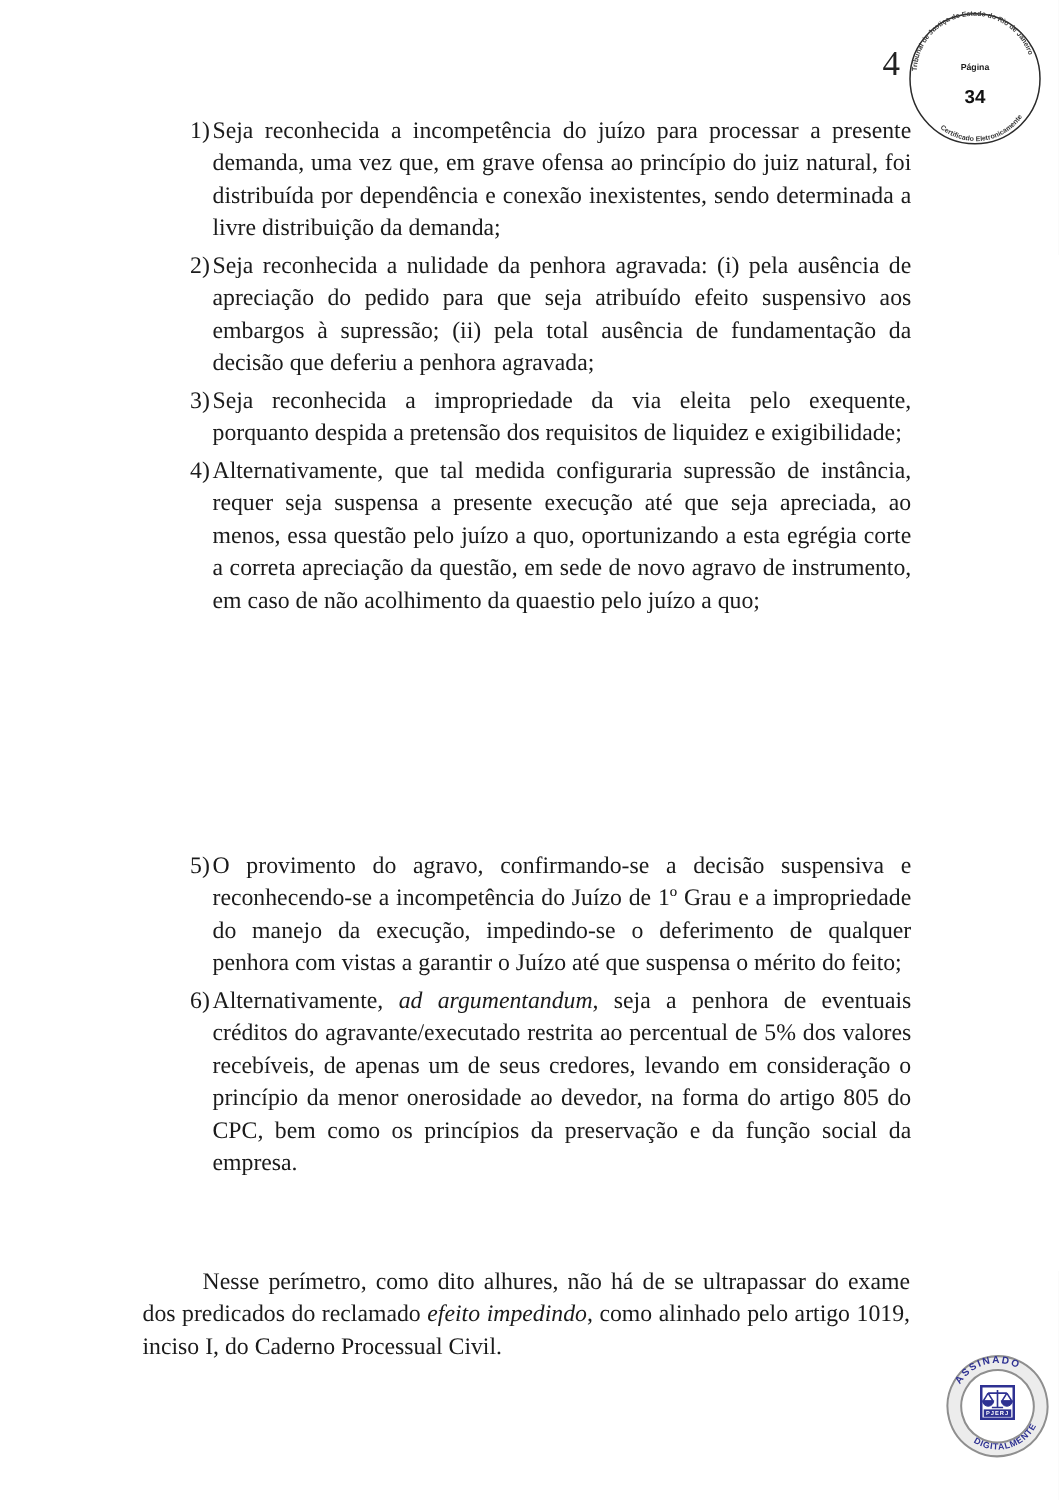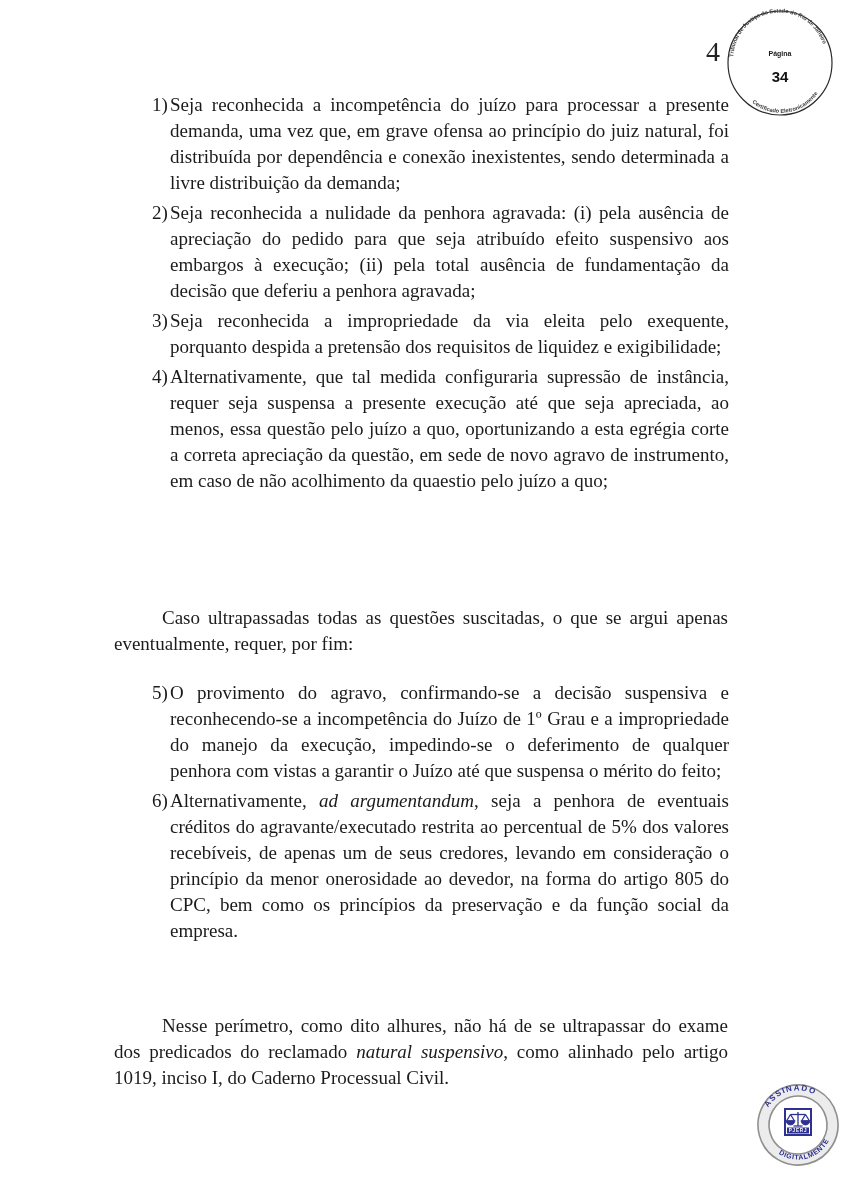--- a/index.html
+++ b/index.html
@@ -91,46 +91,45 @@
     <text x="56" y="74" text-anchor="middle" font-family="Liberation Sans, sans-serif" font-size="15" font-weight="bold" fill="#111111">34</text>
   </svg>
 
   <div class="petition-list body-text" style="top:92px;">
     <div class="petition-item">
       <span class="item-number">1)</span>
       <div class="item-text">Seja reconhecida a incompetência do juízo para processar a presente demanda, uma vez que, em grave ofensa ao princípio do juiz natural, foi distribuída por dependência e conexão inexistentes, sendo determinada a livre distribuição da demanda;</div>
     </div>
     <div class="petition-item">
       <span class="item-number">2)</span>
-      <div class="item-text">Seja reconhecida a nulidade da penhora agravada: (i) pela ausência de apreciação do pedido para que seja atribuído efeito suspensivo aos embargos à execução; (ii) pela total ausência de fundamentação da decisão que deferiu a penhora agravada;</div>
+      <div class="item-text">Seja reconhecida a nulidade da penhora agravada: (i) pela ausência de apreciação do pedido para que seja atribuído efeito suspensivo aos embargos à supressão; (ii) pela total ausência de fundamentação da decisão que deferiu a penhora agravada;</div>
     </div>
     <div class="petition-item">
       <span class="item-number">3)</span>
       <div class="item-text">Seja reconhecida a impropriedade da via eleita pelo exequente, porquanto despida a pretensão dos requisitos de liquidez e exigibilidade;</div>
     </div>
     <div class="petition-item">
       <span class="item-number">4)</span>
       <div class="item-text">Alternativamente, que tal medida configuraria supressão de instância, requer seja suspensa a presente execução até que seja apreciada, ao menos, essa questão pelo juízo a quo, oportunizando a esta egrégia corte a correta apreciação da questão, em sede de novo agravo de instrumento, em caso de não acolhimento da quaestio pelo juízo a quo;</div>
     </div>
   </div>
 
-  <div class="paragraph body-text" style="top:605px;">Caso ultrapassadas todas as questões suscitadas, o que se argui apenas eventualmente, requer, por fim:</div>
 
   <div class="petition-list body-text" style="top:680px;">
     <div class="petition-item">
       <span class="item-number">5)</span>
       <div class="item-text">O provimento do agravo, confirmando-se a decisão suspensiva e reconhecendo-se a incompetência do Juízo de 1º Grau e a impropriedade do manejo da execução, impedindo-se o deferimento de qualquer penhora com vistas a garantir o Juízo até que suspensa o mérito do feito;</div>
     </div>
     <div class="petition-item">
       <span class="item-number">6)</span>
       <div class="item-text"><span>Alternativamente, </span><em>ad argumentandum</em><span>, seja a penhora de eventuais créditos do agravante/executado restrita ao percentual de 5% dos valores recebíveis, de apenas um de seus credores, levando em consideração o princípio da menor onerosidade ao devedor, na forma do artigo 805 do CPC, bem como os princípios da preservação e da função social da empresa.</span></div>
     </div>
   </div>
 
-  <div class="paragraph body-text" style="top:1013px;"><span>Nesse perímetro, como dito alhures, não há de se ultrapassar do exame dos predicados do reclamado </span><em>natural suspensivo</em><span>, como alinhado pelo artigo 1019, inciso I, do Caderno Processual Civil.</span></div>
+  <div class="paragraph body-text" style="top:1013px;"><span>Nesse perímetro, como dito alhures, não há de se ultrapassar do exame dos predicados do reclamado </span><em>efeito impedindo</em><span>, como alinhado pelo artigo 1019, inciso I, do Caderno Processual Civil.</span></div>
 
   <svg class="seal-bottom" viewBox="0 0 88 88">
     <g transform="rotate(-15 44 44)">
       <circle cx="44" cy="44" r="40" fill="#ececec" stroke="#8f8f8f" stroke-width="1.6"></circle>
       <circle cx="44" cy="44" r="29" fill="#ffffff" stroke="#8f8f8f" stroke-width="1.6"></circle>
       <defs>
         <path id="sealTopArc" d="M 10.0,38.0 A 34.5,34.5 0 0 1 78.0,38.0" fill="none"></path>
         <path id="sealBottomArc" d="M 10.0,50.0 A 34.5,34.5 0 0 0 78.0,50.0" fill="none"></path>
       </defs>
       <g fill="#2e3192" font-family="Liberation Sans, sans-serif" font-weight="bold">

